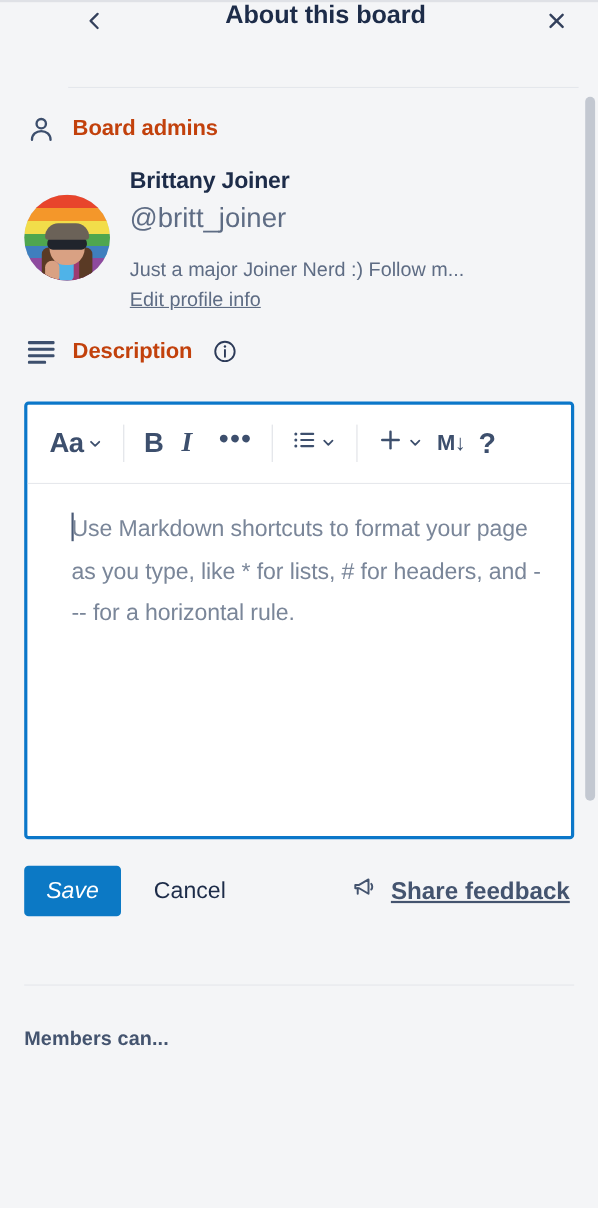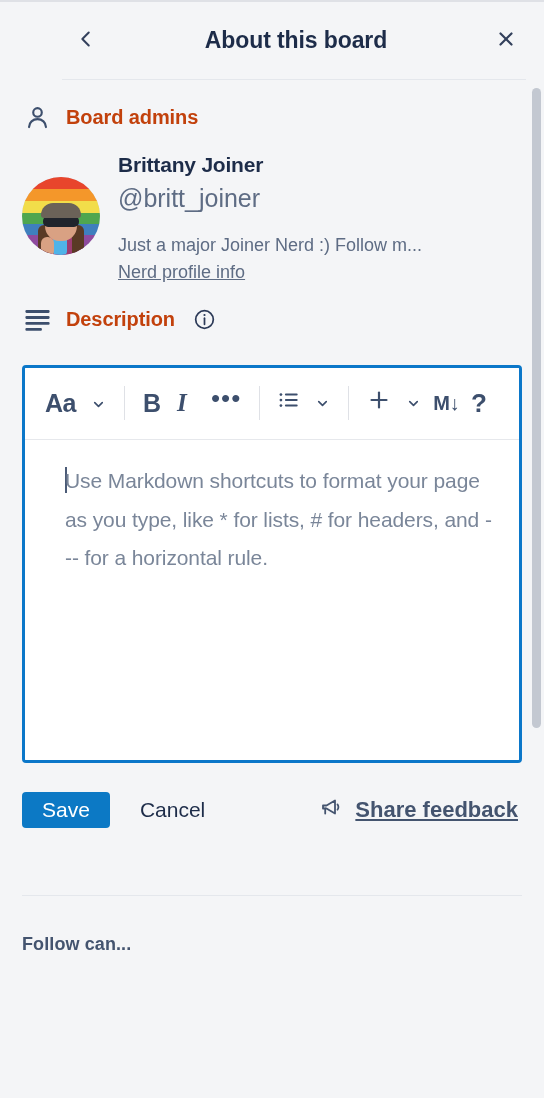--- a/index.html
+++ b/index.html
@@ -20,21 +20,21 @@
     height: 1098px;
     background: #f4f5f7;
     position: relative;
     box-sizing: border-box;
   }
 
   
   .header {
     height: 80px;
     display: flex;
-    align-items: center;
+    align-items: flex-start;
     padding: 0 18px 0 22px;
     box-sizing: border-box;
     position: relative;
     margin-left: 44px;
   }
   .hdr-btn {
     width: 40px;
     height: 40px;
     display: flex;
     align-items: center;
@@ -264,21 +264,21 @@
   .tb-group {
     display: flex;
     align-items: center;
   }
   .tb-btn {
     height: 44px;
     min-width: 34px;
     display: flex;
     align-items: center;
     justify-content: flex-start;
-    gap: 15px;
+    gap: 3px;
     background: transparent;
     border: none;
     border-radius: 4px;
     cursor: pointer;
     color: #3d4f6d;
     font-size: 24px;
     font-family: "Liberation Sans", sans-serif;
     padding: 0 6px;
   }
   .tb-btn.aa { font-size: 25px; font-weight: bold; letter-spacing: -0.5px; }
@@ -325,22 +325,23 @@
     height: 58px;
   }
   .btn-save {
     background: #0c79c5;
     color: #ffffff;
     border: none;
     border-radius: 4px;
     font-size: 21px;
     font-family: "Liberation Sans", sans-serif;
     padding: 0 20px;
-    height: 36px;
-    cursor: pointer;
+    height: 46px;
+    cursor: pointer;
+    font-style: italic;
   }
   .btn-cancel {
     background: transparent;
     border: none;
     color: #1d2c49;
     font-size: 21px;
     font-family: "Liberation Sans", sans-serif;
     padding: 0 18px;
     height: 52px;
     cursor: pointer;
@@ -451,21 +452,21 @@
           <div class="p-face"></div>
           <div class="p-glasses"></div>
           <div class="p-cap"></div>
           <div class="p-hand"></div>
         </div>
       </div>
       <div class="admin-info">
         <div class="admin-name">Brittany Joiner</div>
         <div class="admin-handle">@britt_joiner</div>
         <div class="admin-bio">Just a major Joiner Nerd :) Follow m...</div>
-        <a class="admin-edit">Nerd profile info</a>
+        <a class="admin-edit">Edit profile info</a>
       </div>
     </div>
 
     <div class="section-head">
       <span class="ico">
         <svg width="27" height="22" viewBox="0 0 24 20" fill="#3d4f6d">
           <rect x="1" y="1" width="22" height="2.6" rx="1"></rect>
           <rect x="1" y="6.4" width="22" height="2.6" rx="1"></rect>
           <rect x="1" y="11.8" width="22" height="2.6" rx="1"></rect>
           <rect x="1" y="17.2" width="15" height="2.6" rx="1"></rect>
@@ -564,19 +565,19 @@
           </svg>
         </span>
         <span class="feedback-label">Share feedback</span>
       </div>
     </div>
 
   </div>
 
   <div class="footer-divider"></div>
   <div class="members-row">
-    <span class="members-label">Follow can...</span>
+    <span class="members-label">Members can...</span>
   </div>
 
   <div class="scrollbar-track">
     <div class="scrollbar-thumb"></div>
   </div>
 </div>
 
 </body></html>

